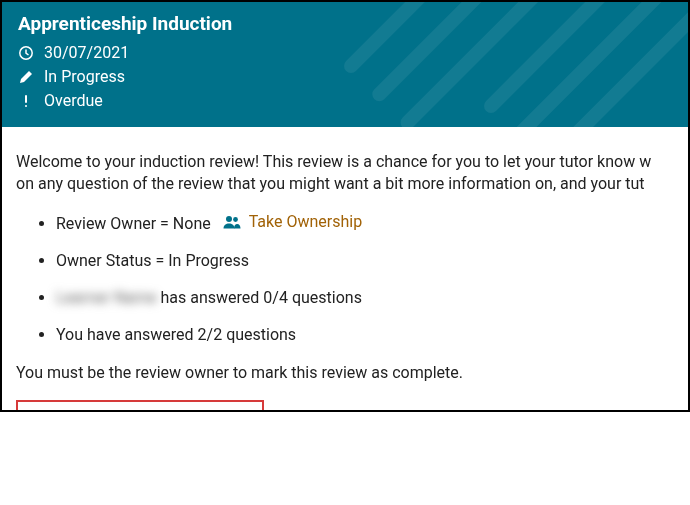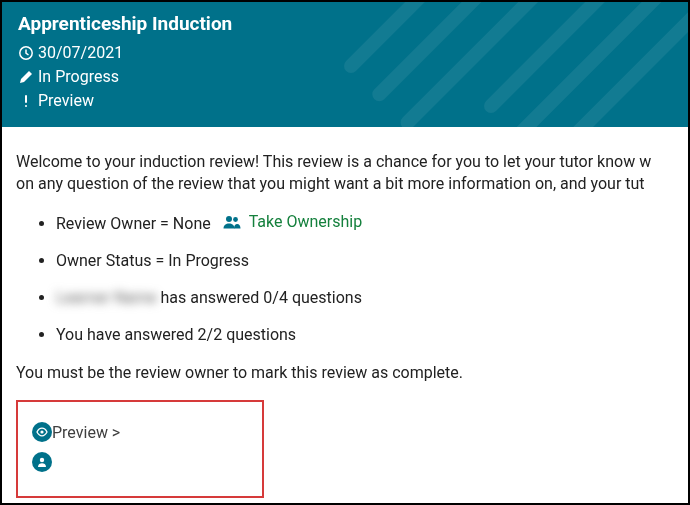--- a/index.html
+++ b/index.html
@@ -5,21 +5,21 @@
   * { box-sizing: border-box; }
   body {
     margin: 0;
     font-family: -apple-system, BlinkMacSystemFont, "Segoe UI", Roboto, Arial, sans-serif;
     font-size: 15px;
     color: #222;
     background: #fff;
   }
   .frame {
     width: 690px;
-    height: 505px;
+    height: 412px;
     border: 2px solid #000;
     overflow: hidden;
     position: relative;
     background: #fff;
   }
   .header {
     background: #00718a;
     color: #fff;
     padding: 10px 16px 14px 16px;
     position: relative;
@@ -45,21 +45,21 @@
   .header-stripes::after  { right: 120px; top: -30px; box-shadow: 0 40px 0 rgba(255,255,255,0.07), 0 80px 0 rgba(255,255,255,0.07); }
   .header-inner { position: relative; z-index: 1; }
   .header-title {
     font-weight: 700;
     font-size: 19px;
     margin: 0 0 6px 0;
   }
   .meta-row {
     display: flex;
     align-items: center;
-    gap: 4px;
+    gap: 10px;
     font-size: 16px;
     line-height: 24px;
   }
   .icon {
     display: inline-flex;
     width: 16px;
     height: 16px;
     align-items: center;
     justify-content: center;
   }
@@ -82,21 +82,21 @@
   }
   ul.status-list li { margin: 12px; }
   .blurred {
     display: inline-block;
     filter: blur(5px);
     -webkit-filter: blur(5px);
     user-select: none;
     color: #666;
   }
   .link {
-    color: #15803d;
+    color: #a16207;
     cursor: pointer;
     display: inline-flex;
     align-items: center;
     gap: 8px;
   }
   .note {
     font-size: 16px;
     margin: 8px 0 18px 0;
   }
   .action-box {
@@ -155,21 +155,21 @@
         <span>In Progress</span>
       </div>
 
       <div class="meta-row">
         <span class="icon">
           <svg viewBox="0 0 16 16" fill="#fff">
             <rect x="7" y="2" width="2" height="8" rx="1"></rect>
             <rect x="7" y="12" width="2" height="2" rx="1"></rect>
           </svg>
         </span>
-        <span>Preview</span>
+        <span>Overdue</span>
       </div>
     </div>
   </div>
 
   <div class="content">
 
     <div class="intro">
       <div>Welcome to your induction review! This review is a chance for you to let your tutor know w</div>
       <div class="intro-line2">on any question of the review that you might want a bit more information on, and your tut</div>
     </div>

